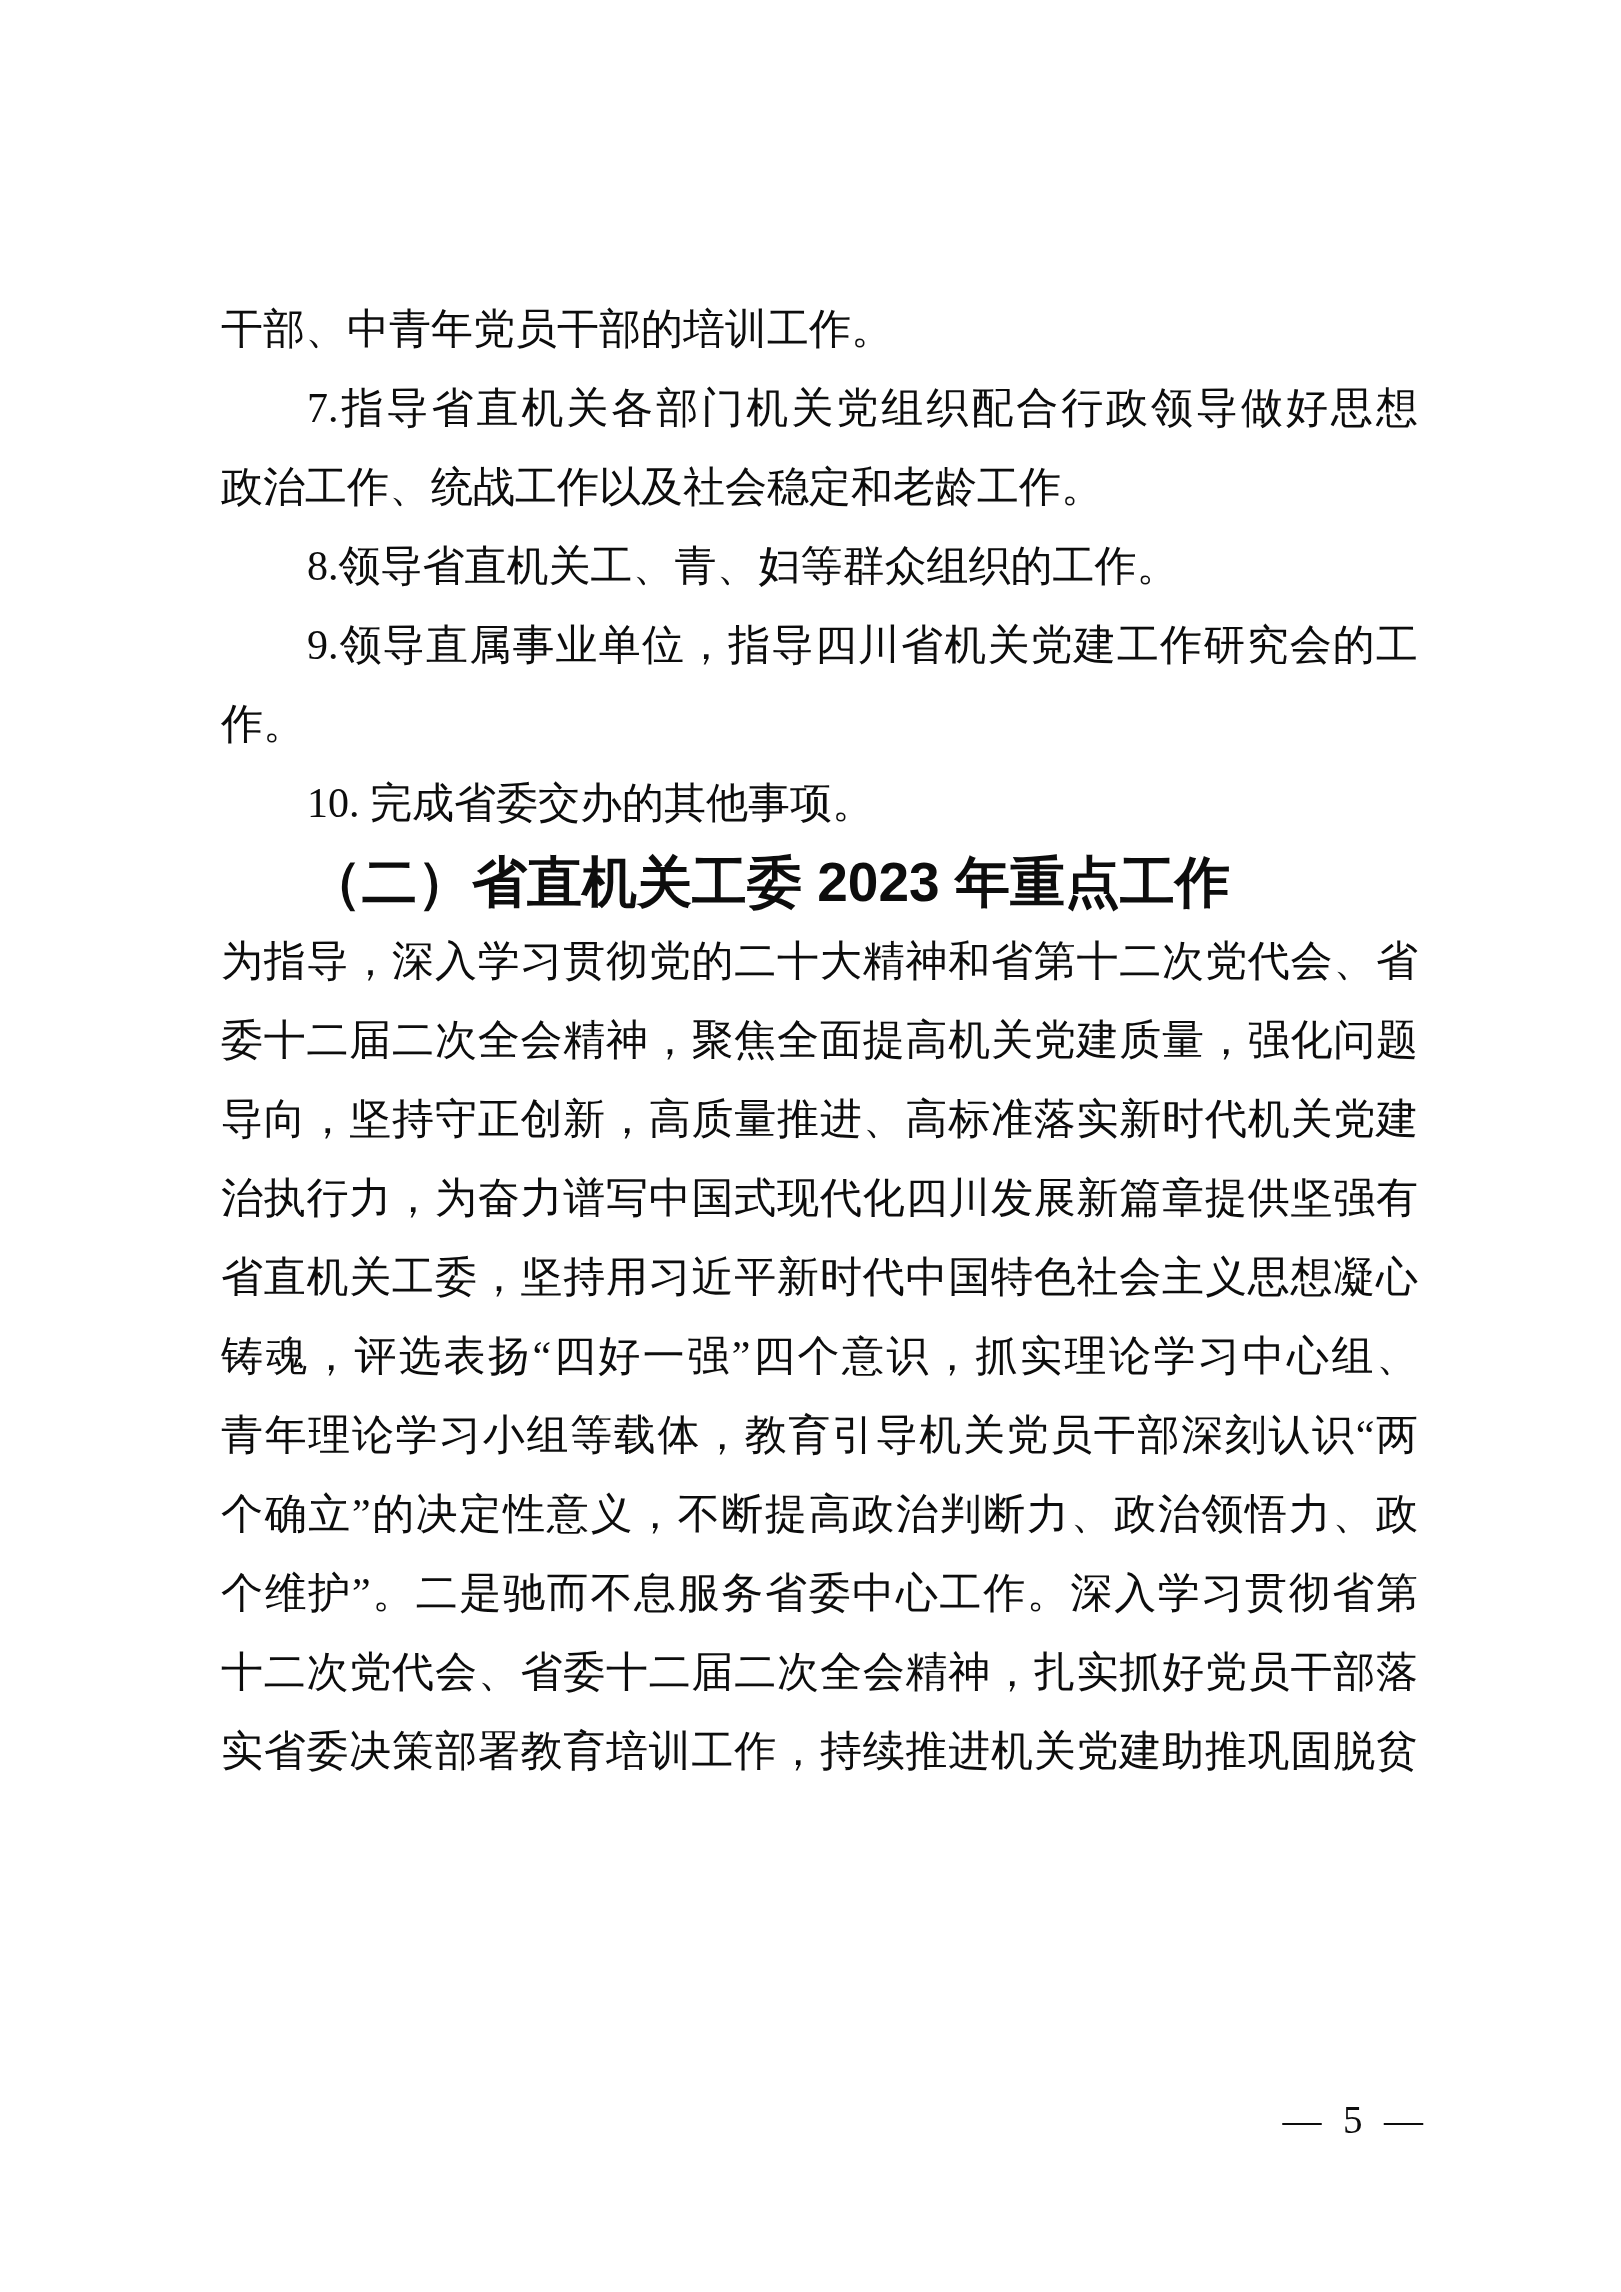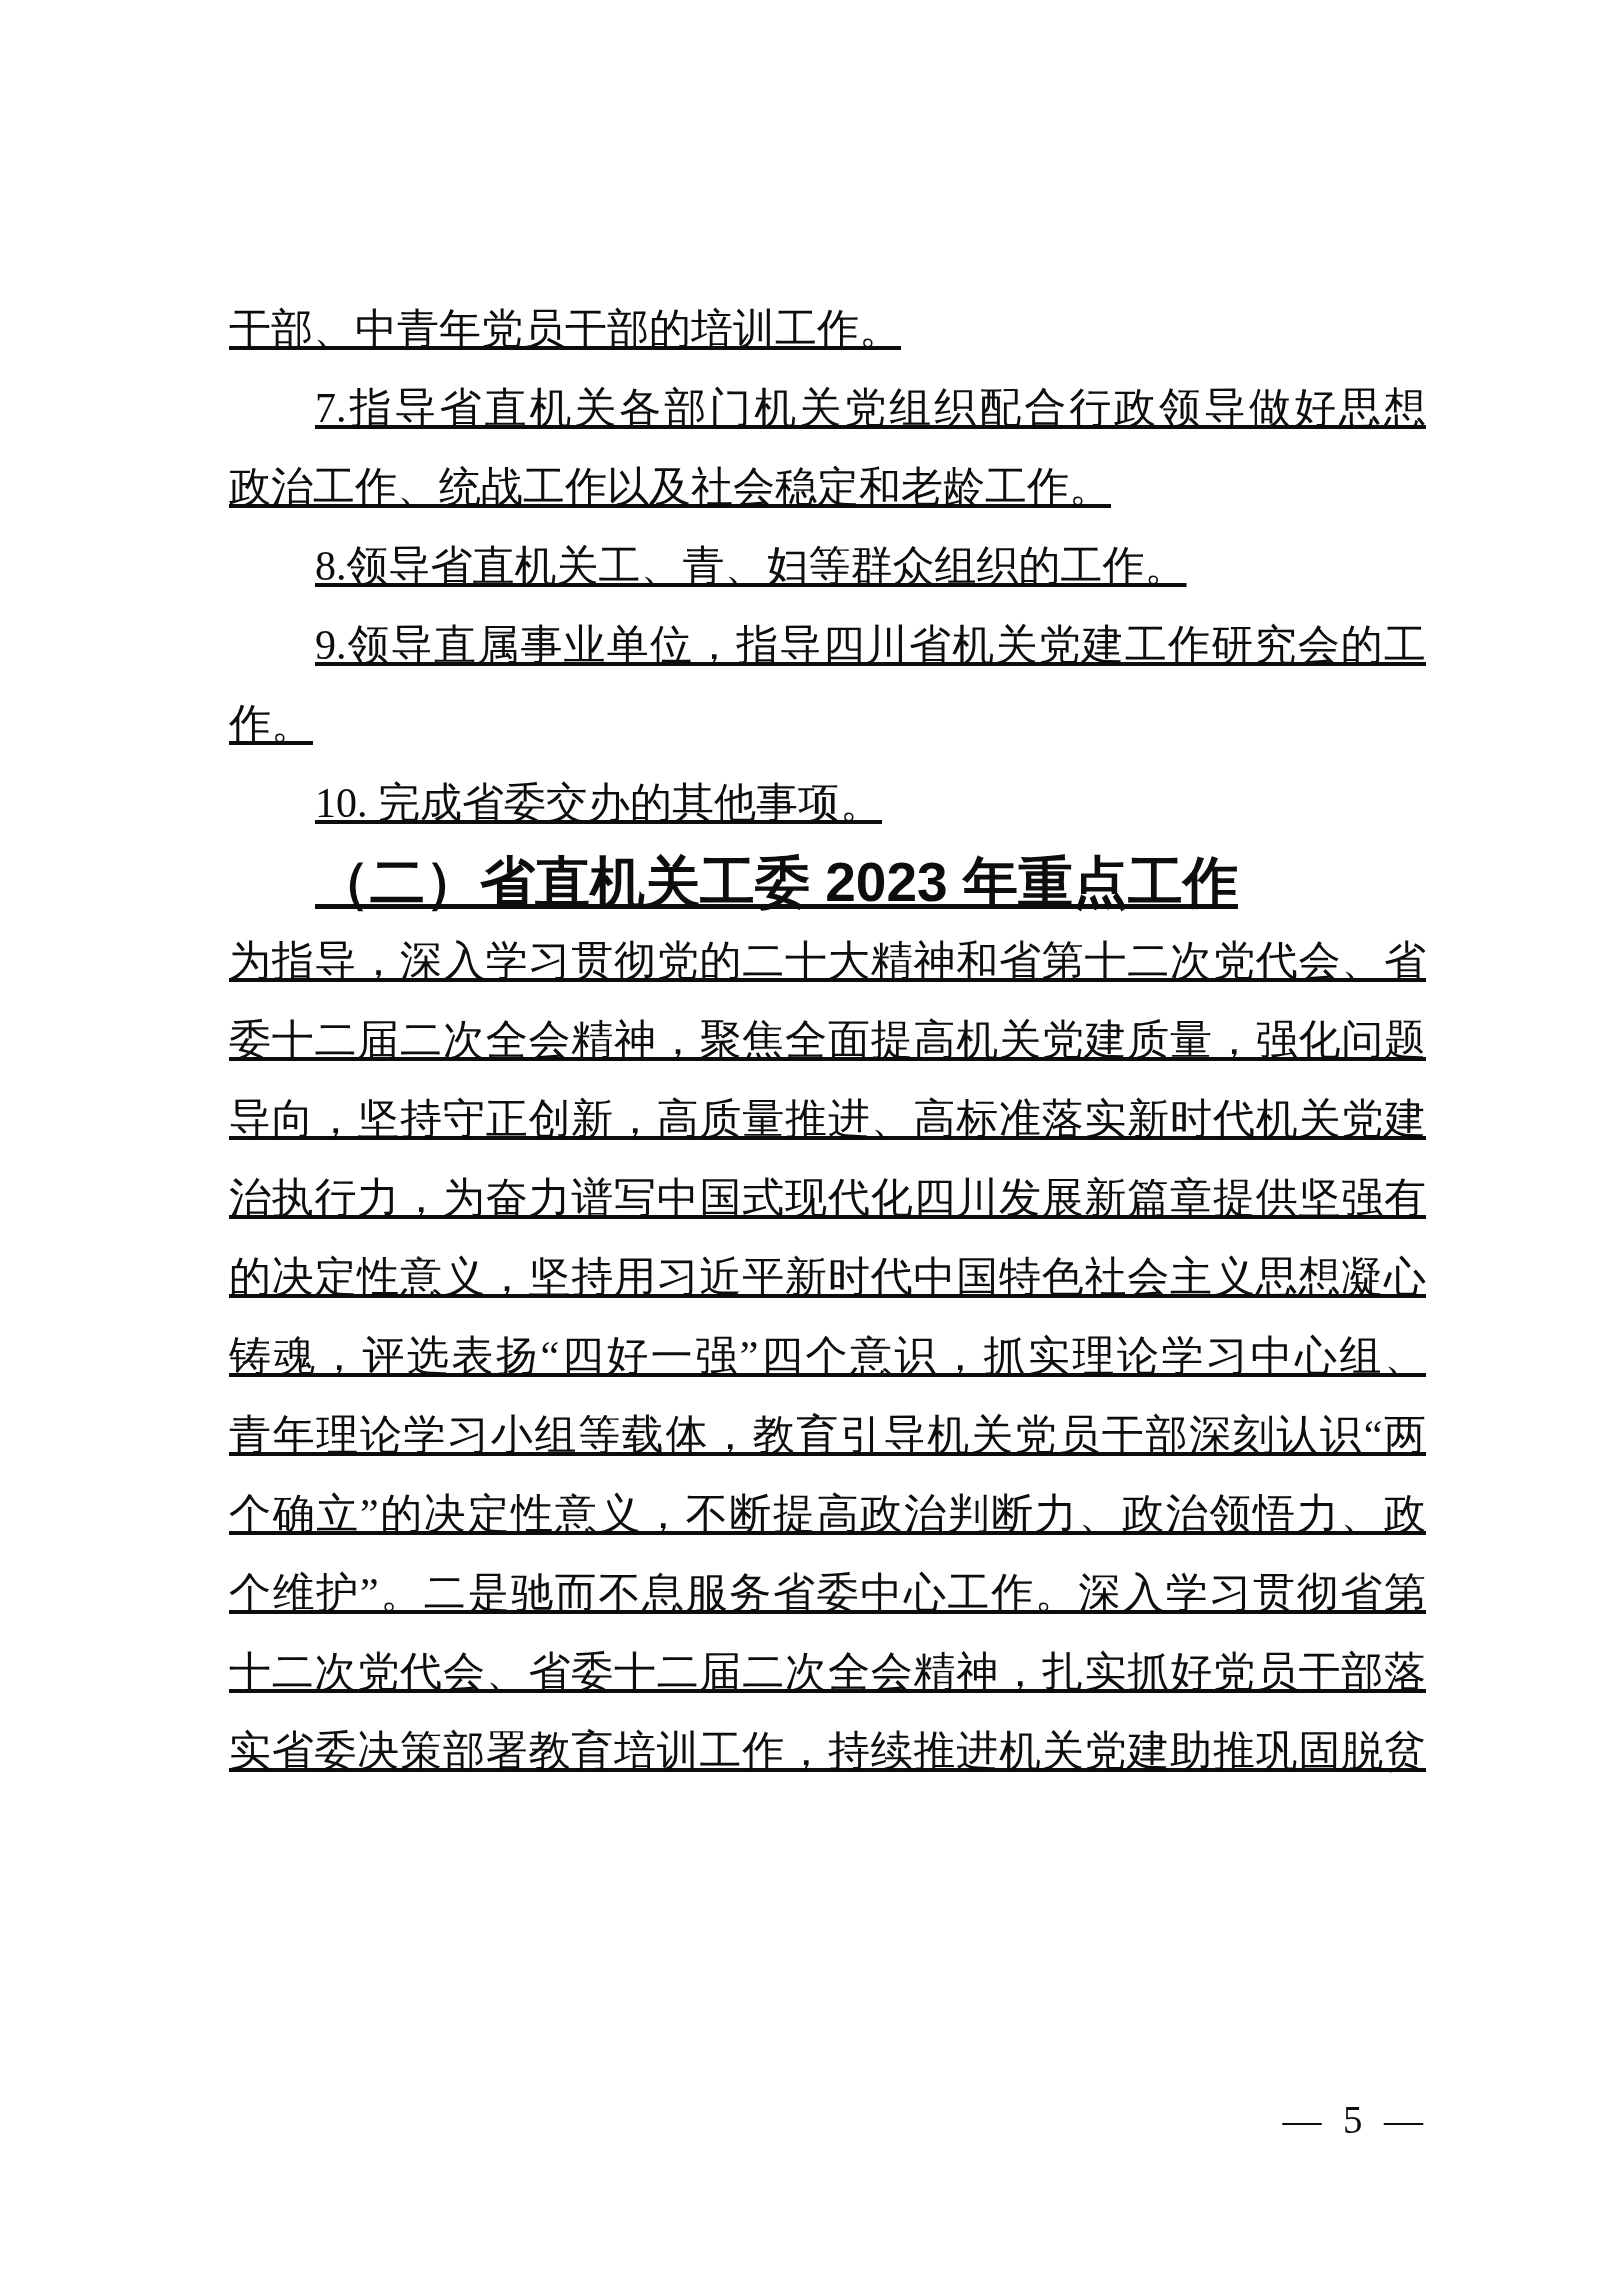--- a/index.html
+++ b/index.html
@@ -11,24 +11,23 @@
     position: relative;
     width: 1621px;
     height: 2293px;
     background: #ffffff;
     color: #0d0d0d;
     font-family: "Liberation Serif", "DejaVu Serif", serif;
     overflow: hidden;
   }
   .doc-body {
     position: absolute;
-    left: 229px;
+    left: 221px;
     top: 290px;
     width: 1197px;
-    text-decoration: underline;
   }
   .line {
     font-size: 42px;
     line-height: 79px;
     height: 79px;
     overflow: hidden;
     text-align: left;
     white-space: nowrap;
   }
   .line.fill {
@@ -65,21 +64,21 @@
       <div class="line">政治工作、统战工作以及社会稳定和老龄工作。</div>
       <div class="line indent">8.领导省直机关工、青、妇等群众组织的工作。</div>
       <div class="line indent fill">9.领导直属事业单位，指导四川省机关党建工作研究会的工</div>
       <div class="line">作。</div>
       <div class="line indent">10. 完成省委交办的其他事项。</div>
       <div class="line indent heading">（二）省直机关工委 2023 年重点工作</div>
       <div class="line fill">为指导，深入学习贯彻党的二十大精神和省第十二次党代会、省</div>
       <div class="line fill">委十二届二次全会精神，聚焦全面提高机关党建质量，强化问题</div>
       <div class="line fill">导向，坚持守正创新，高质量推进、高标准落实新时代机关党建</div>
       <div class="line fill">治执行力，为奋力谱写中国式现代化四川发展新篇章提供坚强有</div>
-      <div class="line fill">的决定性意义，坚持用习近平新时代中国特色社会主义思想凝心</div>
+      <div class="line fill">省直机关工委，坚持用习近平新时代中国特色社会主义思想凝心</div>
       <div class="line fill">铸魂，评选表扬“四好一强”四个意识，抓实理论学习中心组、</div>
       <div class="line fill">青年理论学习小组等载体，教育引导机关党员干部深刻认识“两</div>
       <div class="line fill">个确立”的决定性意义，不断提高政治判断力、政治领悟力、政</div>
       <div class="line fill">个维护”。二是驰而不息服务省委中心工作。深入学习贯彻省第</div>
       <div class="line fill">十二次党代会、省委十二届二次全会精神，扎实抓好党员干部落</div>
       <div class="line fill">实省委决策部署教育培训工作，持续推进机关党建助推巩固脱贫</div>
     </div>
   <div class="page-footer">— 5 —</div>
 </div>
 

